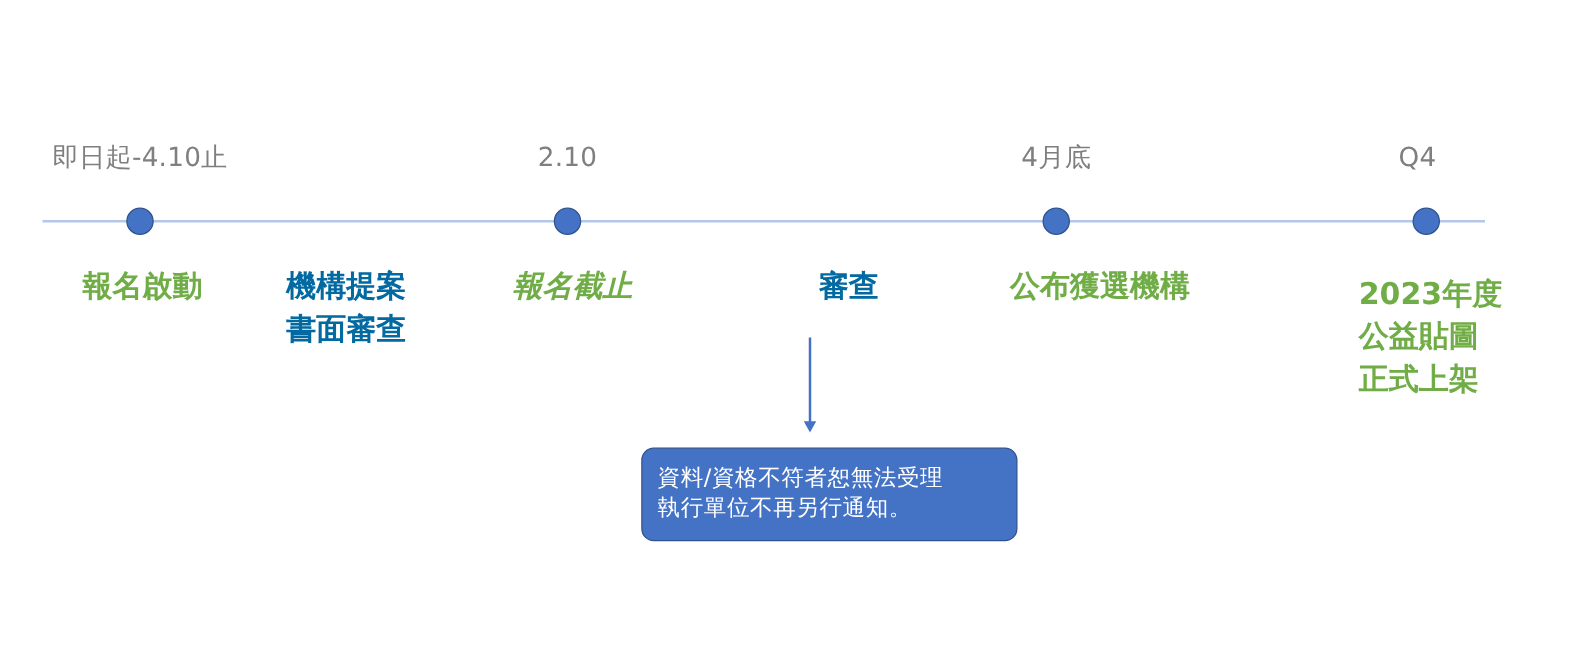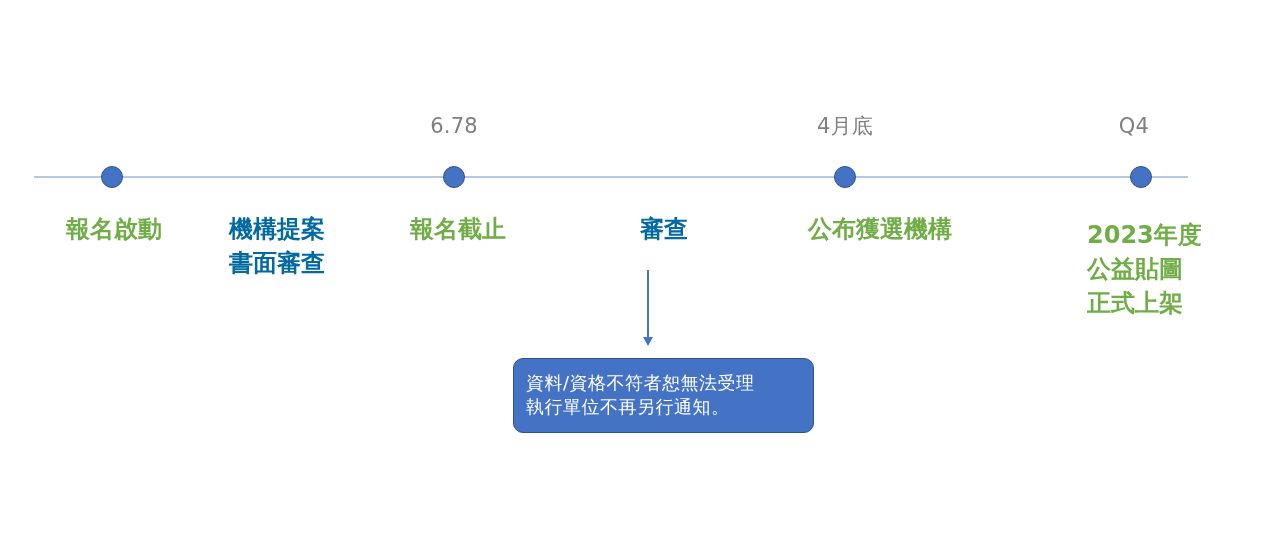--- a/index.html
+++ b/index.html
@@ -95,34 +95,35 @@
       letter-spacing: 0.5px;
     }
   </style>
 </head>
 <body>
 
 <div class="canvas">
 
   <div class="timeline-line"></div>
 
-  <div class="date-label" style="left:454px;">6.78</div>
+  <div class="date-label" style="left:112px;">即日起-4.10止</div>
+  <div class="date-label" style="left:454px;">2.10</div>
   <div class="date-label" style="left:845px;">4月底</div>
   <div class="date-label" style="left:1134px;">Q4</div>
 
   <div class="milestone-dot" style="left:101px;"></div>
   <div class="milestone-dot" style="left:443px;"></div>
   <div class="milestone-dot" style="left:834px;"></div>
   <div class="milestone-dot" style="left:1130px;"></div>
 
   <div class="stage-label green center" style="left:114px;">報名啟動</div>
   <div class="stage-label red left" style="left:229px;">機構提案
 書面審查</div>
-  <div class="stage-label green center" style="left:458px;">報名截止</div>
-  <div class="stage-label red center" style="left:664px;">審查</div>
+  <div class="stage-label green center" style="left:458px;font-style:italic;">報名截止</div>
+  <div class="stage-label red center" style="left:679px;">審查</div>
   <div class="stage-label green center" style="left:880px;">公布獲選機構</div>
   <div class="stage-label green left" style="left:1087px; top:218px;">2023年度
 公益貼圖
 正式上架</div>
 
   <div class="arrow-shaft"></div>
   <div class="arrow-head"></div>
 
   <div class="note-box">資料/資格不符者恕無法受理
 執行單位不再另行通知。</div>

